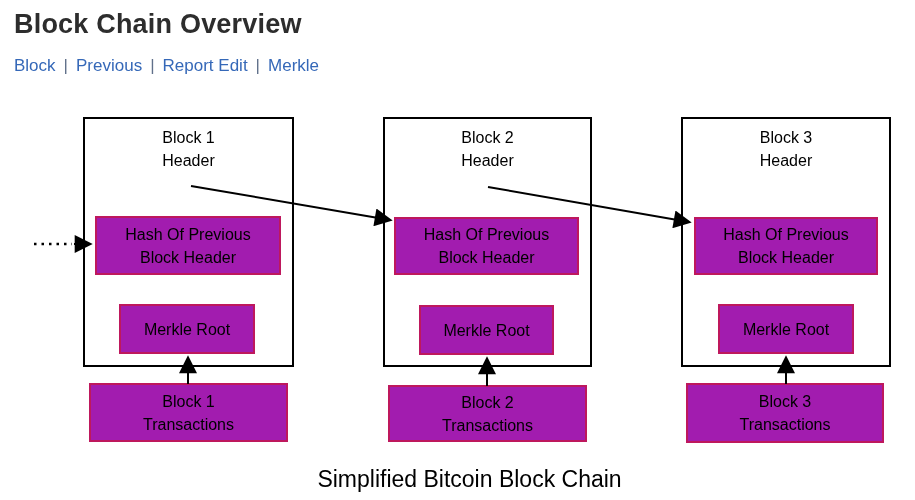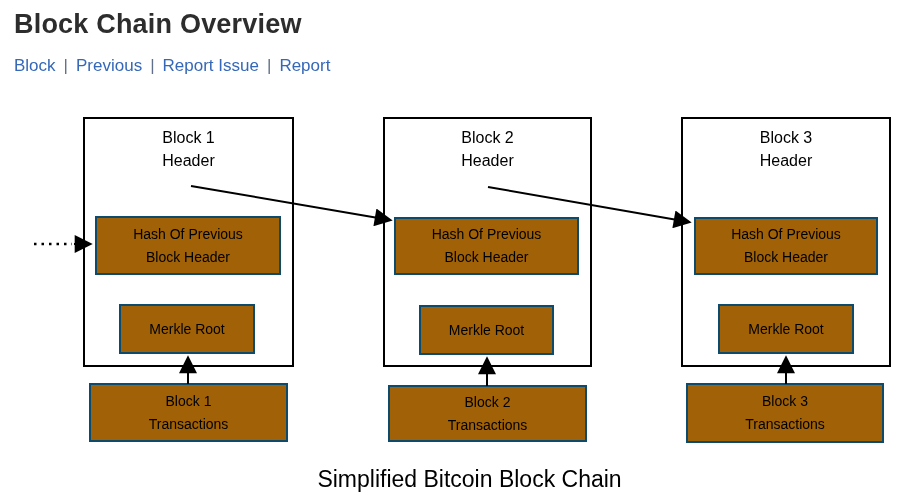--- a/index.html
+++ b/index.html
@@ -30,24 +30,24 @@
   }
   .action-links .sep {
     color: #60708a; margin: 0 8px;
   }
 
   
   .diagram { position: absolute; left: 16px; top: 0; width: 915px; height: 500px; }
 
   .box {
     position: absolute;
-    border: 2px solid #0c4a6e;
-    background: #a16207;
+    border: 2px solid #be185d;
+    background: #a21caf;
     color: #000;
-    font-size: 14px;
+    font-size: 16px;
     line-height: 23px;
     text-align: center;
     white-space: pre-line;
     display: flex; align-items: center; justify-content: center;
   }
   .outer {
     position: absolute;
     border: 2px solid #000;
     background: transparent;
   }
@@ -84,21 +84,21 @@
   }
 </style>
 </head>
 <body>
 
 <div class="page">
 
   <h1 class="page-title">Block Chain Overview</h1>
 
   <nav class="action-links">
-    <a>Block</a><span class="sep">|</span><a>Previous</a><span class="sep">|</span><a>Report Issue</a><span class="sep">|</span><a>Report</a>
+    <a>Block</a><span class="sep">|</span><a>Previous</a><span class="sep">|</span><a>Report Edit</a><span class="sep">|</span><a>Merkle</a>
   </nav>
 
   <div class="diagram">
 
     <div class="outer b1-outer">
       <div class="hdr-label">Block 1
 Header</div>
     </div>
     <div class="box b1-hash">Hash Of Previous
 Block Header</div>

